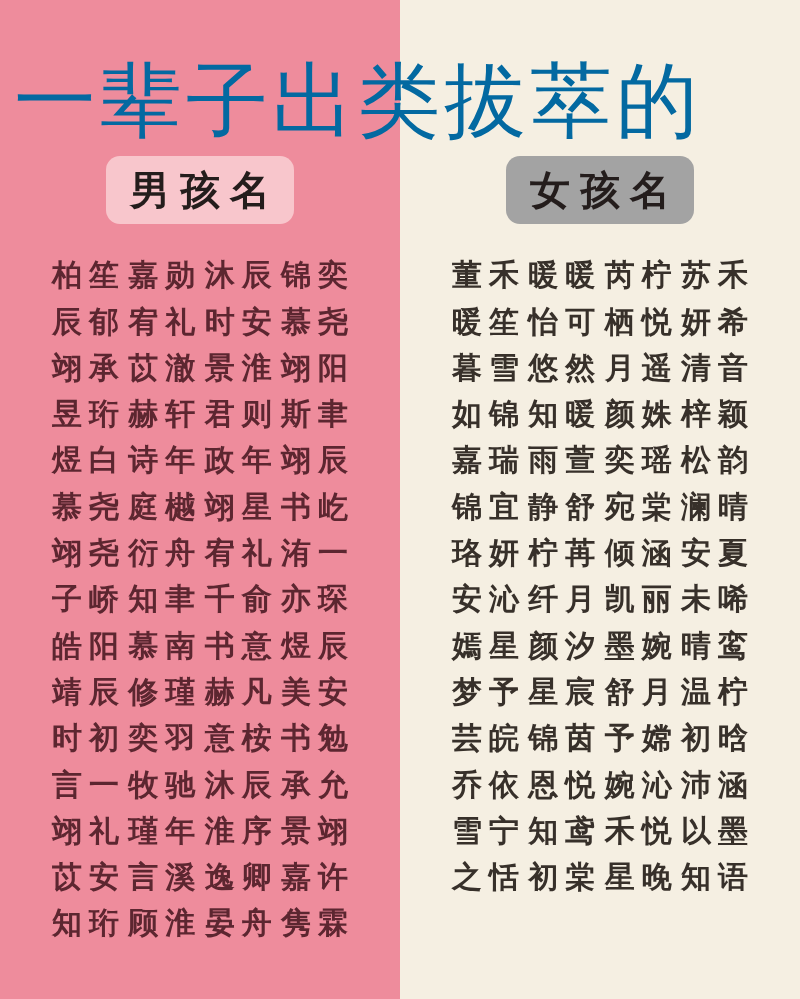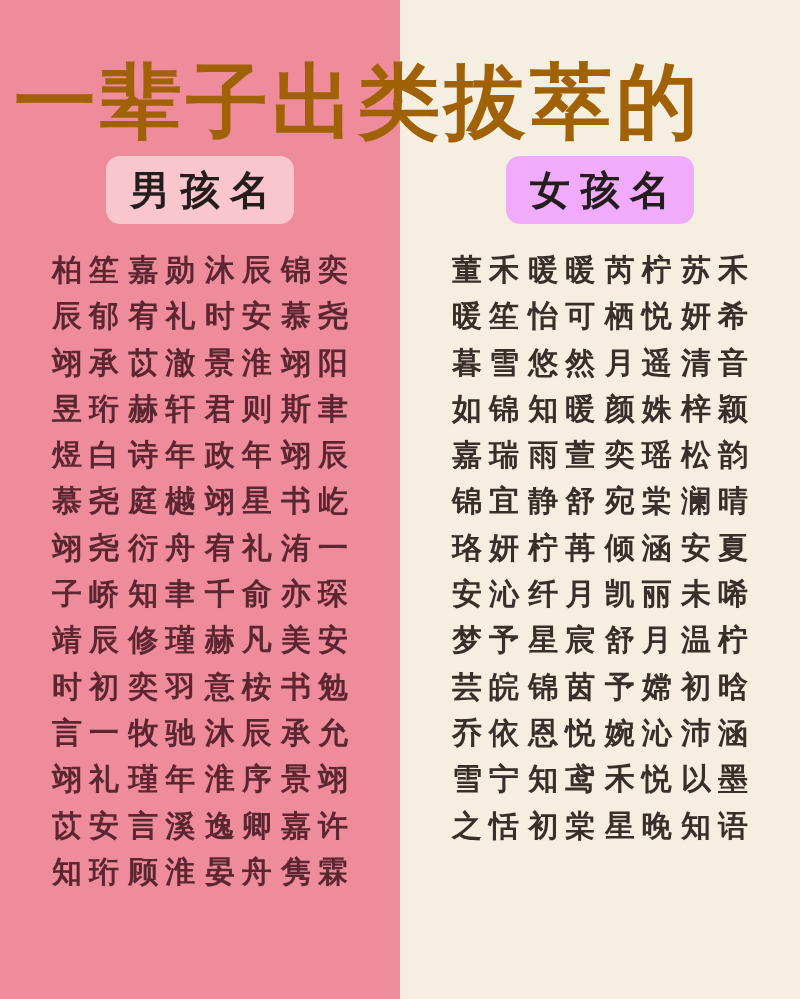--- a/index.html
+++ b/index.html
@@ -13,56 +13,56 @@
   .panel{width:400px;height:100%;position:relative;}
   .panel.left{background:#ee8c9c;}
   .panel.right{background:#f5efe2;}
 
   .title{
     position:absolute;
     top:58px;left:0;width:716px;
     text-align:center;
     font-size:82px;
     line-height:1.05;
-    font-weight:700;
+    font-weight:400;
     letter-spacing:4px;
-    color:#a16207;
+    color:#0369a1;
     z-index:5;
     white-space:nowrap;
   }
 
   .badge{
     position:absolute;
     top:156px;
     left:50%;
     transform:translateX(-50%);
     width:188px;height:68px;
     border-radius:14px;
     display:flex;align-items:center;justify-content:center;
     font-size:40px;
     font-weight:700;
     letter-spacing:10px;
     text-indent:10px;
     color:#241d1c;
     z-index:4;
   }
   .panel.left  .badge{background:#f8c6cc;}
-  .panel.right .badge{background:#f0abfc;}
+  .panel.right .badge{background:#a3a3a3;}
 
   .names{
     position:absolute;
     top:250px;
     left:52px;right:52px;
     z-index:3;
   }
   .name-row{
     height:46.3px;
     display:flex;
     justify-content:space-between;
-    align-items:flex-start;
+    align-items:flex-end;
   }
   .name{
     font-size:30px;
     font-weight:600;
     letter-spacing:7px;
     margin-right:-7px;
     white-space:nowrap;
   }
   .panel.left  .name{color:#5c2630;}
   .panel.right .name{color:#37302a;}
@@ -119,20 +119,26 @@
           <span class="name">宥礼</span>
           <span class="name">洧一</span>
         </div>
         <div class="name-row">
           <span class="name">子峤</span>
           <span class="name">知聿</span>
           <span class="name">千俞</span>
           <span class="name">亦琛</span>
         </div>
         <div class="name-row">
+          <span class="name">皓阳</span>
+          <span class="name">慕南</span>
+          <span class="name">书意</span>
+          <span class="name">煜辰</span>
+        </div>
+        <div class="name-row">
           <span class="name">靖辰</span>
           <span class="name">修瑾</span>
           <span class="name">赫凡</span>
           <span class="name">美安</span>
         </div>
         <div class="name-row">
           <span class="name">时初</span>
           <span class="name">奕羽</span>
           <span class="name">意桉</span>
           <span class="name">书勉</span>
@@ -209,20 +215,26 @@
           <span class="name">倾涵</span>
           <span class="name">安夏</span>
         </div>
         <div class="name-row">
           <span class="name">安沁</span>
           <span class="name">纤月</span>
           <span class="name">凯丽</span>
           <span class="name">未唏</span>
         </div>
         <div class="name-row">
+          <span class="name">嫣星</span>
+          <span class="name">颜汐</span>
+          <span class="name">墨婉</span>
+          <span class="name">晴鸾</span>
+        </div>
+        <div class="name-row">
           <span class="name">梦予</span>
           <span class="name">星宸</span>
           <span class="name">舒月</span>
           <span class="name">温柠</span>
         </div>
         <div class="name-row">
           <span class="name">芸皖</span>
           <span class="name">锦茵</span>
           <span class="name">予嫦</span>
           <span class="name">初晗</span>

